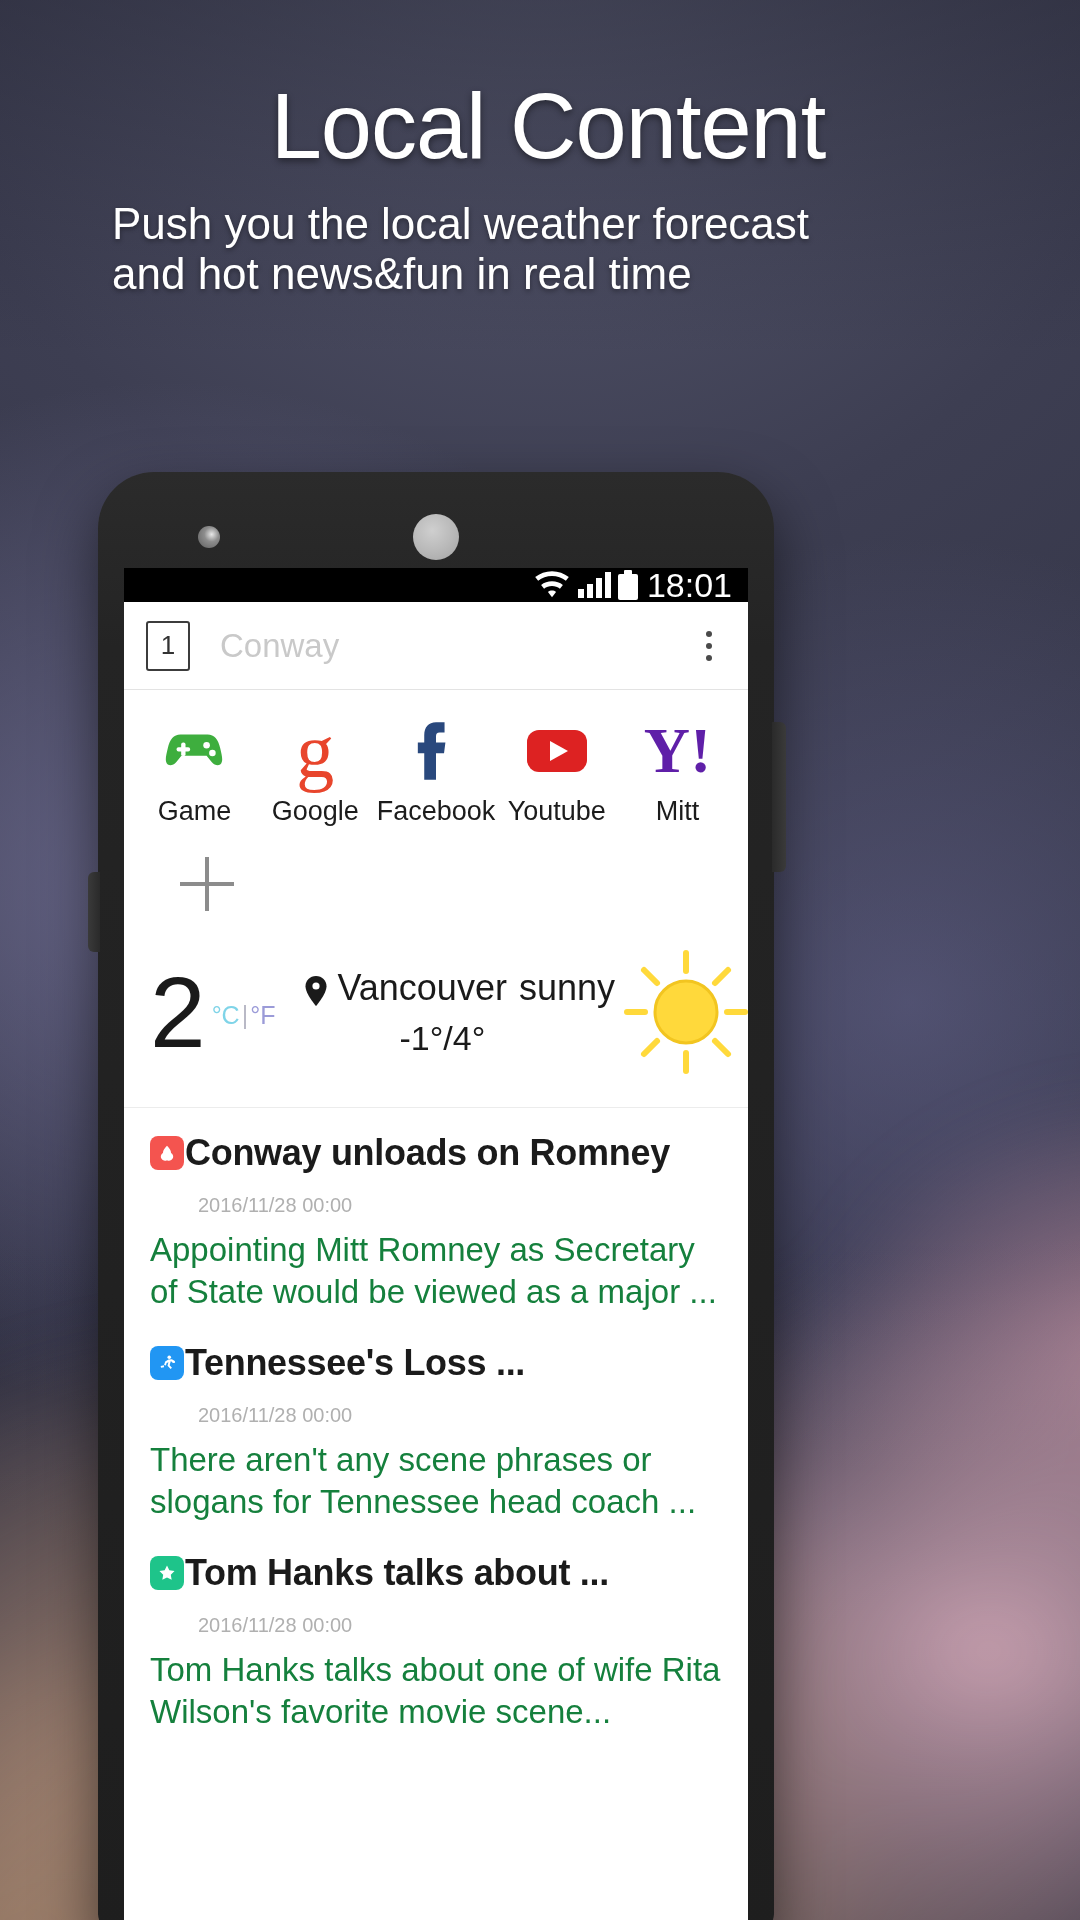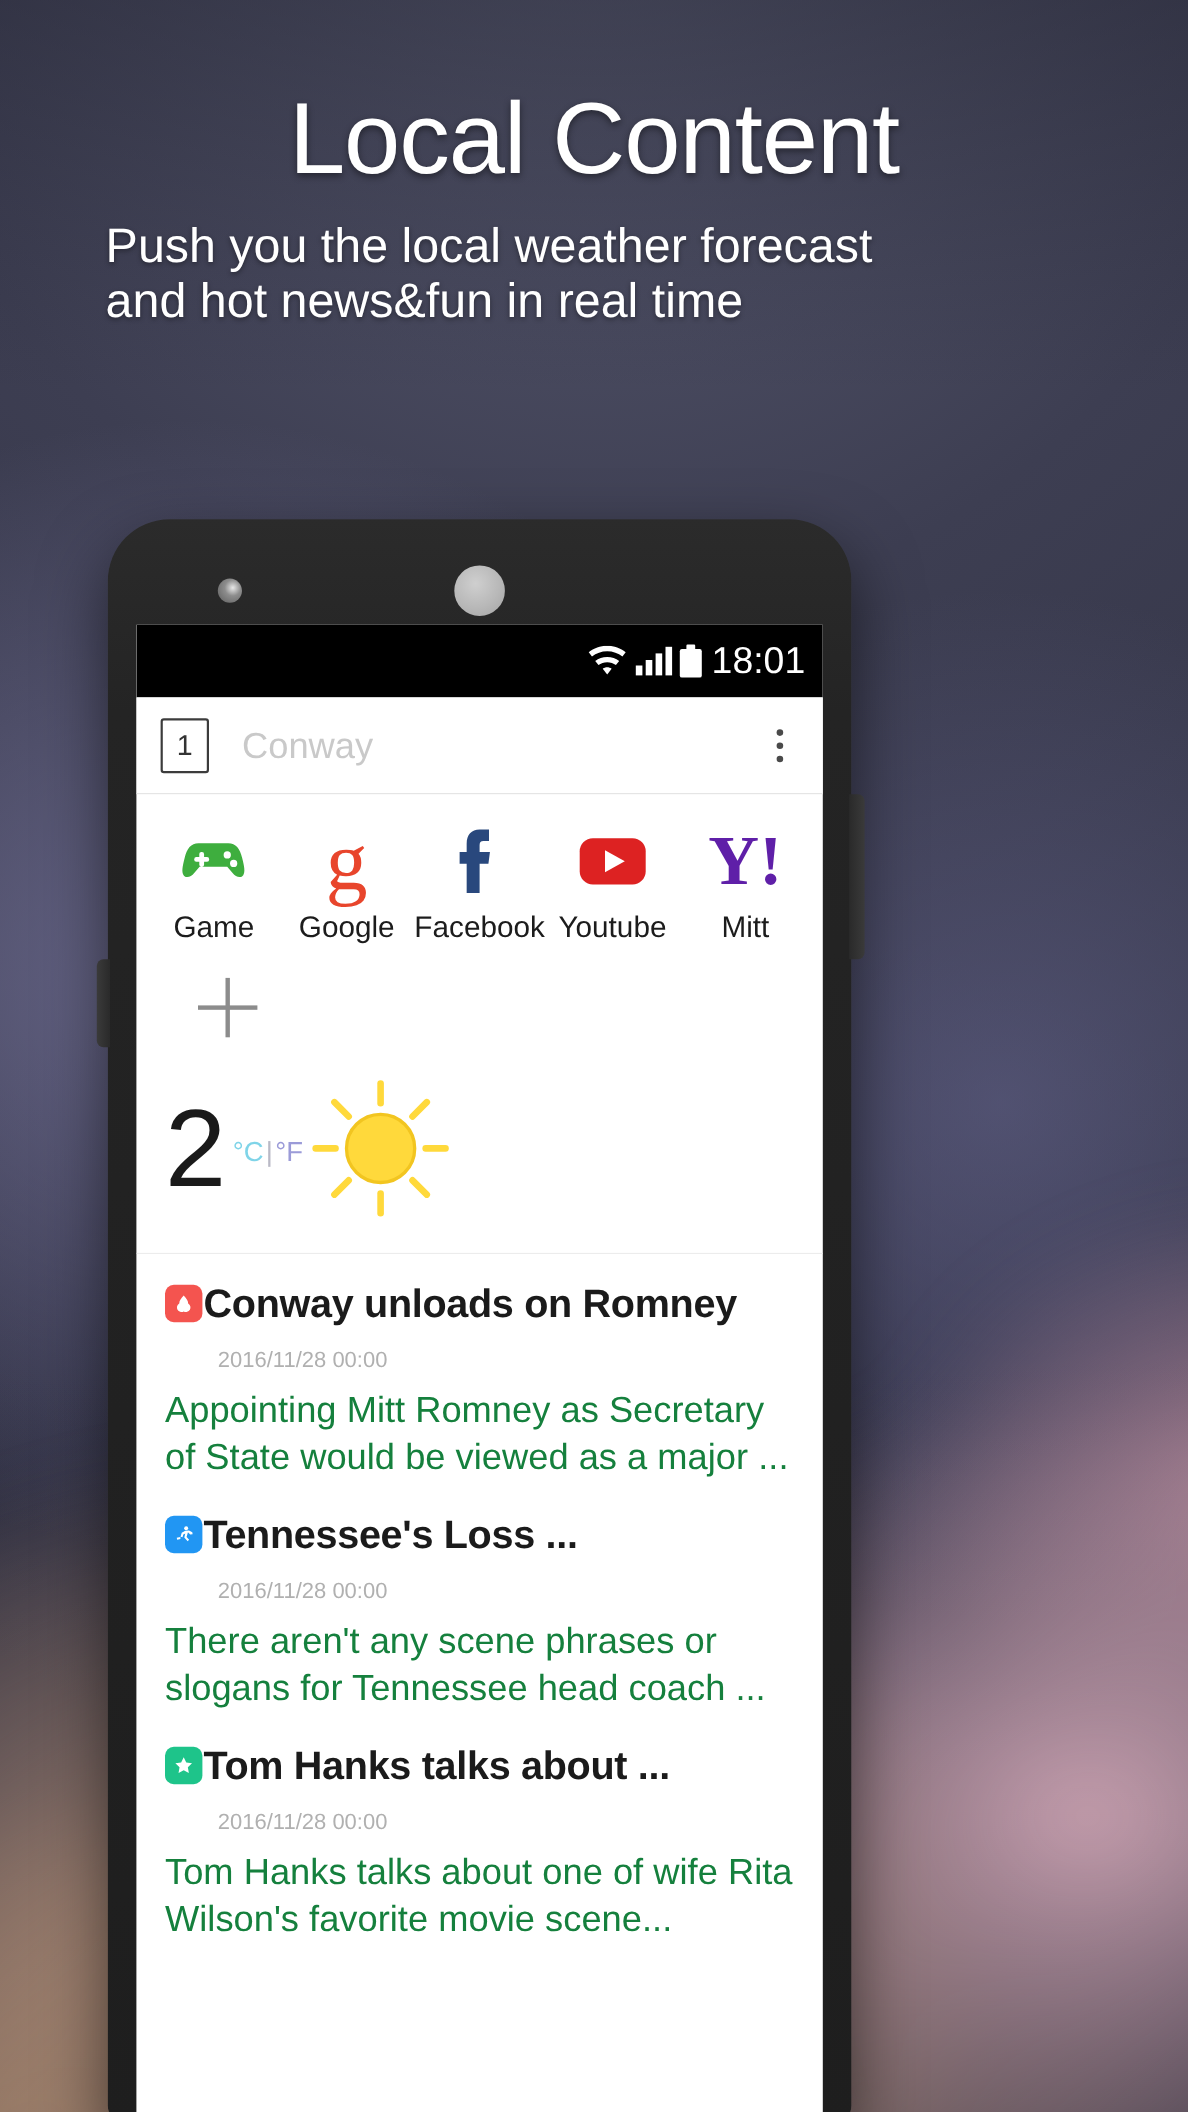--- a/index.html
+++ b/index.html
@@ -32,21 +32,21 @@
       radial-gradient(34% 16% at 96% 68%, rgba(204,150,168,.75) 0%, rgba(204,150,168,0) 75%);
     filter:blur(30px);
   }
   #bg .vign {
     background:
       linear-gradient(180deg, rgba(30,31,44,.55) 0%, rgba(30,31,44,0) 22%,
                       rgba(30,31,44,0) 62%, rgba(40,34,40,.18) 100%);
   }
 
   
-  .promo { position:absolute; left:0; right:0; top:78px; text-align:center; z-index:4; }
+  .promo { position:absolute; left:16px; right:0; top:78px; text-align:center; z-index:4; }
   .promo-title {
     color:#fff; font-size:92px; font-weight:400; letter-spacing:-1px;
     line-height:1.05; text-shadow:0 3px 7px rgba(0,0,0,.45);
   }
   .promo-sub {
     margin-top:24px; color:#fff; font-size:44px; font-weight:400;
     line-height:1.14; text-shadow:0 2px 5px rgba(0,0,0,.4);
     padding:0 96px; text-align:left;
   }
 
@@ -74,21 +74,21 @@
              width:46px; height:46px; border-radius:50%;
              background:radial-gradient(circle at 42% 36%,#cfcfcf 0%,#b8b8b8 55%,#a3a3a3 100%); }
 
   .screen {
     position:absolute; left:26px; top:96px; width:624px; height:1364px;
     background:#fff; overflow:hidden;
   }
 
   
   .statusbar {
-    height:66px; background:#000; display:flex; align-items:center;
+    height:34px; background:#000; display:flex; align-items:center;
     justify-content:flex-end; padding-right:16px; gap:7px;
   }
   .wifi-icon { width:38px; height:28px; position:relative; }
   .sig-icon { display:flex; align-items:flex-end; gap:3px; height:26px; }
   .sig-icon i { display:block; width:6px; background:#fff; }
   .sig-icon i:nth-child(1){height:9px}
   .sig-icon i:nth-child(2){height:14px}
   .sig-icon i:nth-child(3){height:20px}
   .sig-icon i:nth-child(4){height:26px}
   .bat-icon { width:20px; height:30px; position:relative; }
@@ -268,20 +268,33 @@
       </div>
     </div>
 
     <div class="weather">
       <div class="temp-big">2</div>
       <div class="units">
         <span class="u-c">°C</span>
         <span class="u-bar">|</span>
         <span class="u-f">°F</span>
       </div>
+      <div class="wx-mid">
+        <div class="wx-line1">
+          <span class="pin">
+            <svg viewBox="0 0 22 30" width="22" height="30">
+              <path d="M11 0C5 0 0.5 4.4 0.5 10.2 0.5 18 11 30 11 30S21.5 18 21.5 10.2C21.5 4.4 17 0 11 0z" fill="#1a1a1a"></path>
+              <circle cx="11" cy="10" r="3.6" fill="#fff"></circle>
+            </svg>
+          </span>
+          <span class="wx-city">Vancouver</span>
+          <span class="wx-cond">sunny</span>
+        </div>
+        <div class="wx-line2">-1°/4°</div>
+      </div>
       <div class="sun-wrap">
         <svg viewBox="0 0 130 130" width="130" height="130">
           <circle cx="65" cy="65" r="31" fill="#ffd93b" stroke="#f2c520" stroke-width="3"></circle>
           <g stroke="#ffd93b" stroke-width="6" stroke-linecap="round">
             <line x1="65" y1="6" x2="65" y2="24"></line>
             <line x1="65" y1="106" x2="65" y2="124"></line>
             <line x1="6" y1="65" x2="24" y2="65"></line>
             <line x1="106" y1="65" x2="124" y2="65"></line>
             <line x1="23" y1="23" x2="36" y2="36"></line>
             <line x1="94" y1="94" x2="107" y2="107"></line>

